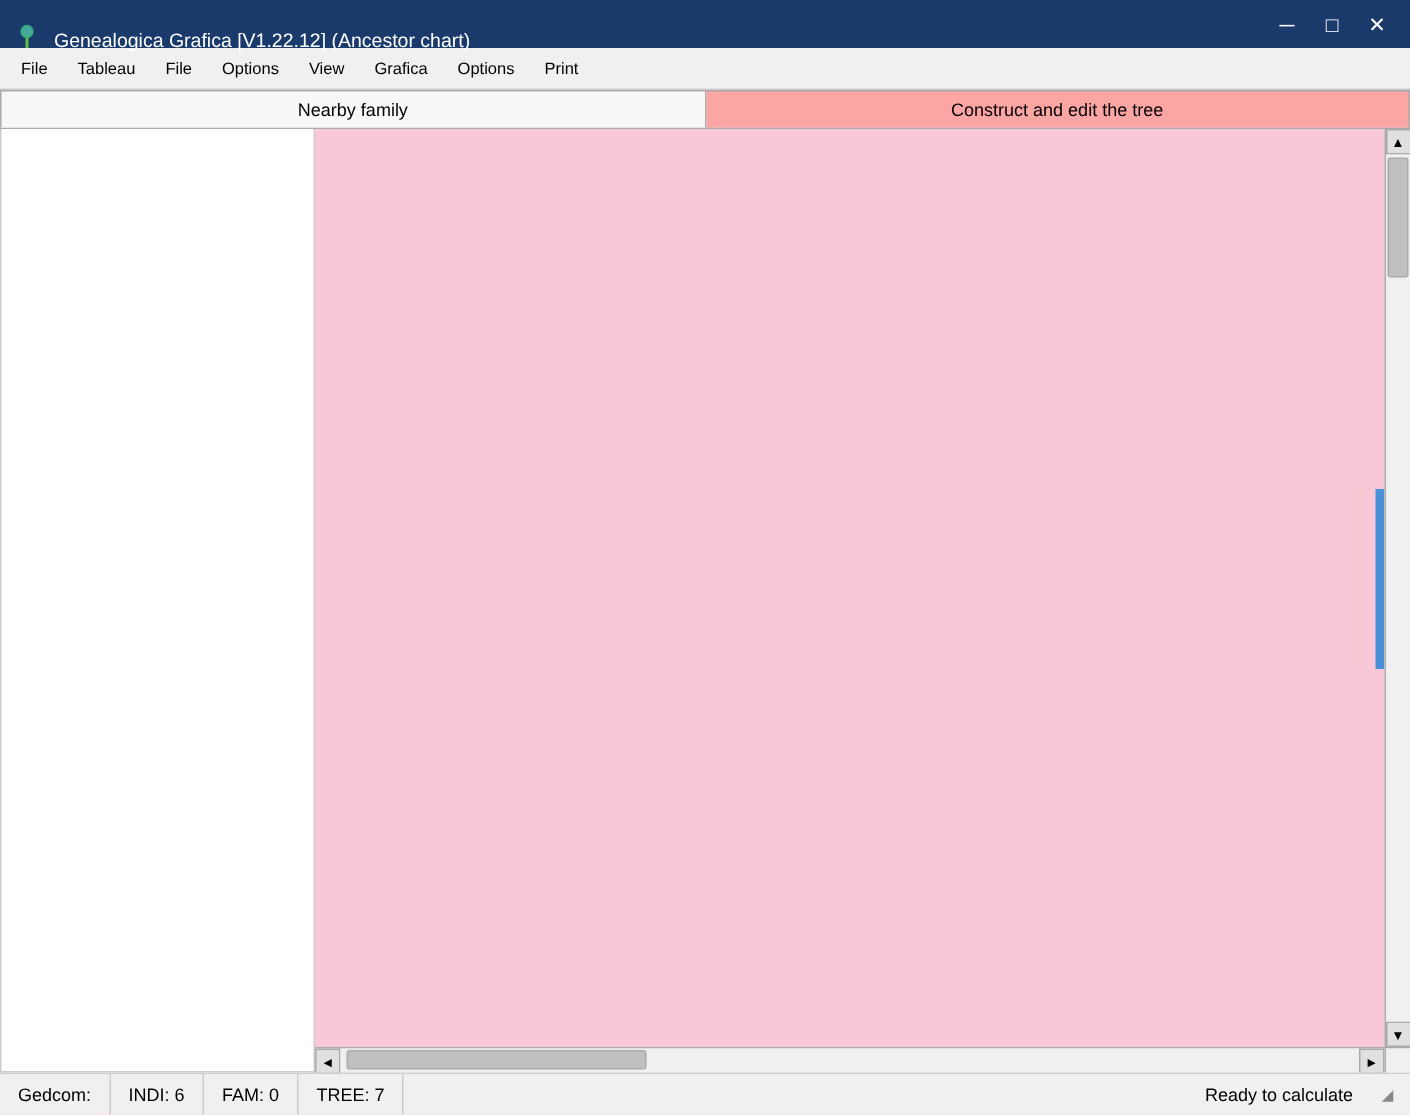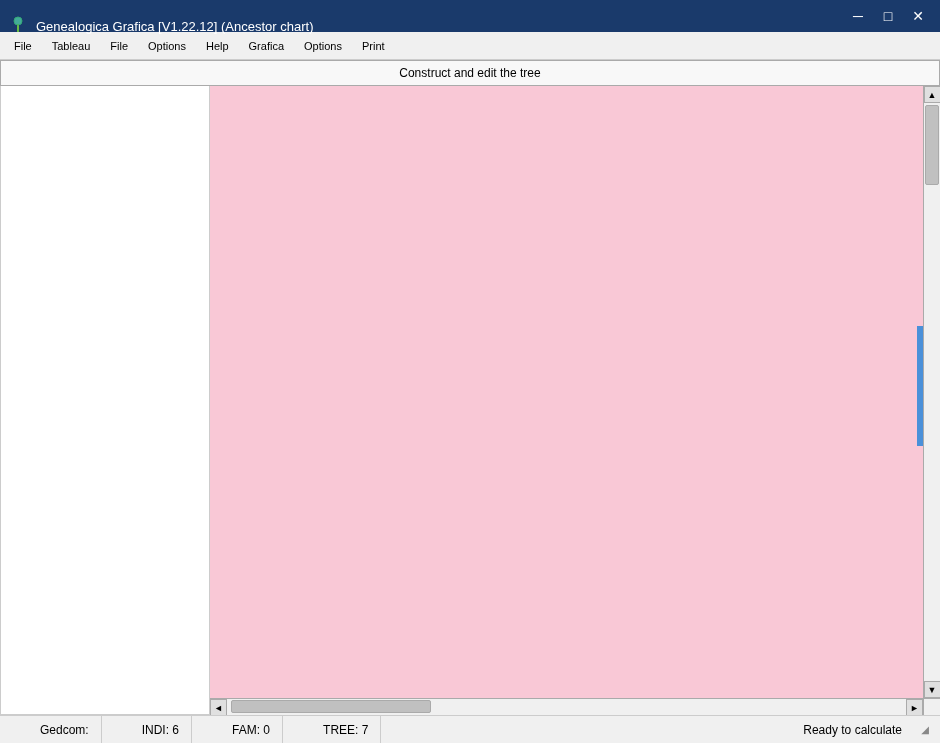--- a/index.html
+++ b/index.html
@@ -74,21 +74,21 @@
       background: #f0f0f0;
       border-bottom: 1px solid #aaa;
     }
     .tab {
       flex: 1;
       display: flex;
       align-items: center;
       justify-content: center;
       border: 1px solid #aaa;
       border-bottom: none;
-      background: #bef264;
+      background: #fca5a5;
       cursor: pointer;
       font-size: 12px;
       padding: 0 8px;
       text-align: center;
     }
     .tab:first-child {
       border-left: 1px solid #aaa;
       background: #f8f8f8;
     }
     .tab + .tab {
@@ -228,21 +228,20 @@
       padding: 0 8px;
       gap: 0;
       font-size: 12px;
     }
     .status-section {
       padding: 0 12px;
       border-right: 1px solid #ccc;
       height: 100%;
       display: flex;
       align-items: center;
-      margin-left: 28px;
     }
     .status-section:first-child {
       padding-left: 4px;
     }
     .status-section:last-child {
       border-right: none;
       margin-left: auto;
     }
     #resize-grip {
       width: 14px;
@@ -274,27 +273,28 @@
     <button class="title-btn" id="close-btn">✕</button>
   </div>
 </div>
 
 <div id="menubar">
 
   <div class="menu-item">File</div>
   <div class="menu-item">Tableau</div>
   <div class="menu-item">File</div>
   <div class="menu-item">Options</div>
-  <div class="menu-item">Help</div>
+  <div class="menu-item">View</div>
   <div class="menu-item">Grafica</div>
   <div class="menu-item">Options</div>
   <div class="menu-item">Print</div>
 </div>
 
 <div id="tabs">
+  <div class="tab">Nearby family</div>
   <div class="tab">Construct and edit the tree</div>
 </div>
 
 <div id="main">
 
   <div id="left-panel"></div>
 
   <div id="right-panel">
     <div style="display:flex; flex:1; overflow:hidden; position:relative;">
 

